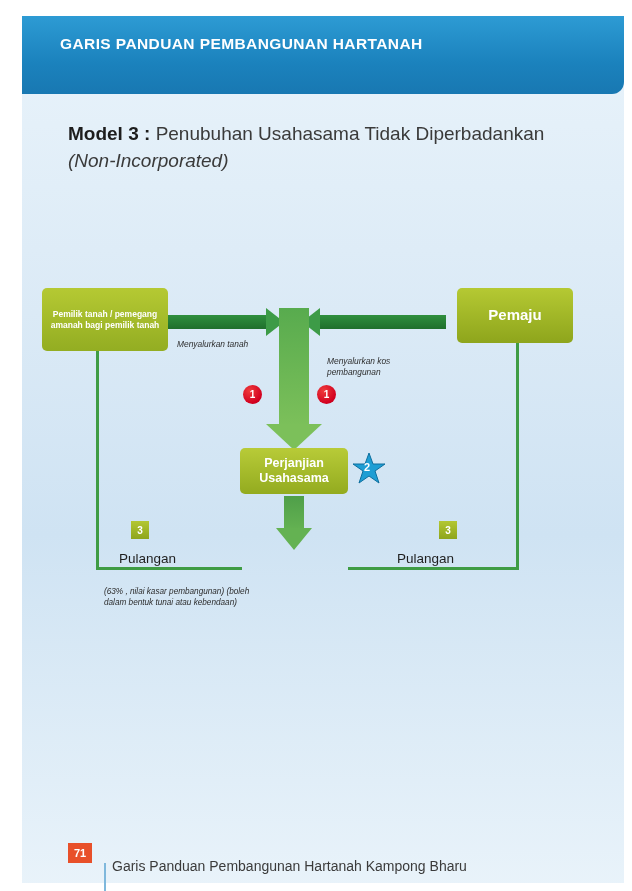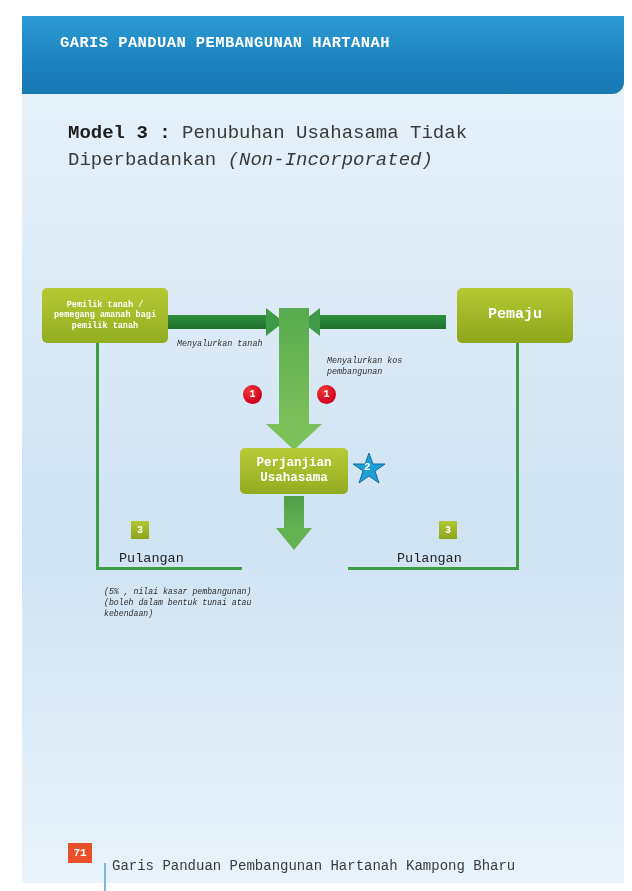--- a/index.html
+++ b/index.html
@@ -12,21 +12,20 @@
     background: #ffffff;
     font-family: "Liberation Sans", sans-serif;
     overflow: hidden;
   }
   .page {
     position: relative;
     width: 632px;
     height: 891px;
     background: linear-gradient(180deg, #eaf4fb 0%, #dbeaf6 35%, #cfe3f3 60%, #e9f3fa 100%);
     overflow: hidden;
-    font-family: Liberation Mono, monospace;
   }
   
   .left-gutter {
     position: absolute;
     left: 0; top: 0;
     width: 22px; height: 891px;
     background: #ffffff;
     z-index: 6;
   }
   .right-gutter {
@@ -118,21 +117,21 @@
     display: flex;
     align-items: center;
     justify-content: center;
     line-height: 1.22;
     box-sizing: border-box;
   }
   .node-owner {
     left: 42px;
     top: 288px;
     width: 126px;
-    height: 55px;
+    height: 63px;
     background: linear-gradient(180deg, #b5c933 0%, #93ad22 100%);
     font-size: 8.5px;
     padding: 0 4px;
   }
   .node-developer {
     left: 457px;
     top: 288px;
     width: 116px;
     height: 55px;
     background: linear-gradient(180deg, #b5c933 0%, #8ea51c 100%);
@@ -452,20 +451,20 @@
     <div class="marker-green marker-3b">3</div>
 
     <svg class="star-marker" viewBox="0 0 34 34">
       <polygon points="17,1 21,12 33,12 23,19 27,31 17,24 7,31 11,19 1,12 13,12" fill="#1f9ed4" stroke="#0f6f9e" stroke-width="1"></polygon>
     </svg>
     <div class="star-num">2</div>
 
     <div class="pulangan pulangan-left">Pulangan</div>
     <div class="pulangan pulangan-right">Pulangan</div>
 
-    <div class="note note-left">(5% , nilai kasar pembangunan) (boleh dalam bentuk tunai atau kebendaan)</div>
+    <div class="note note-left">(63% , nilai kasar pembangunan) (boleh dalam bentuk tunai atau kebendaan)</div>
   </div>
 
   <div class="footer-badge">71</div>
   <div class="footer-text">Garis Panduan Pembangunan Hartanah Kampong Bharu</div>
   <div class="footer-rule"></div>
 
 </div>
 
 </body></html>

